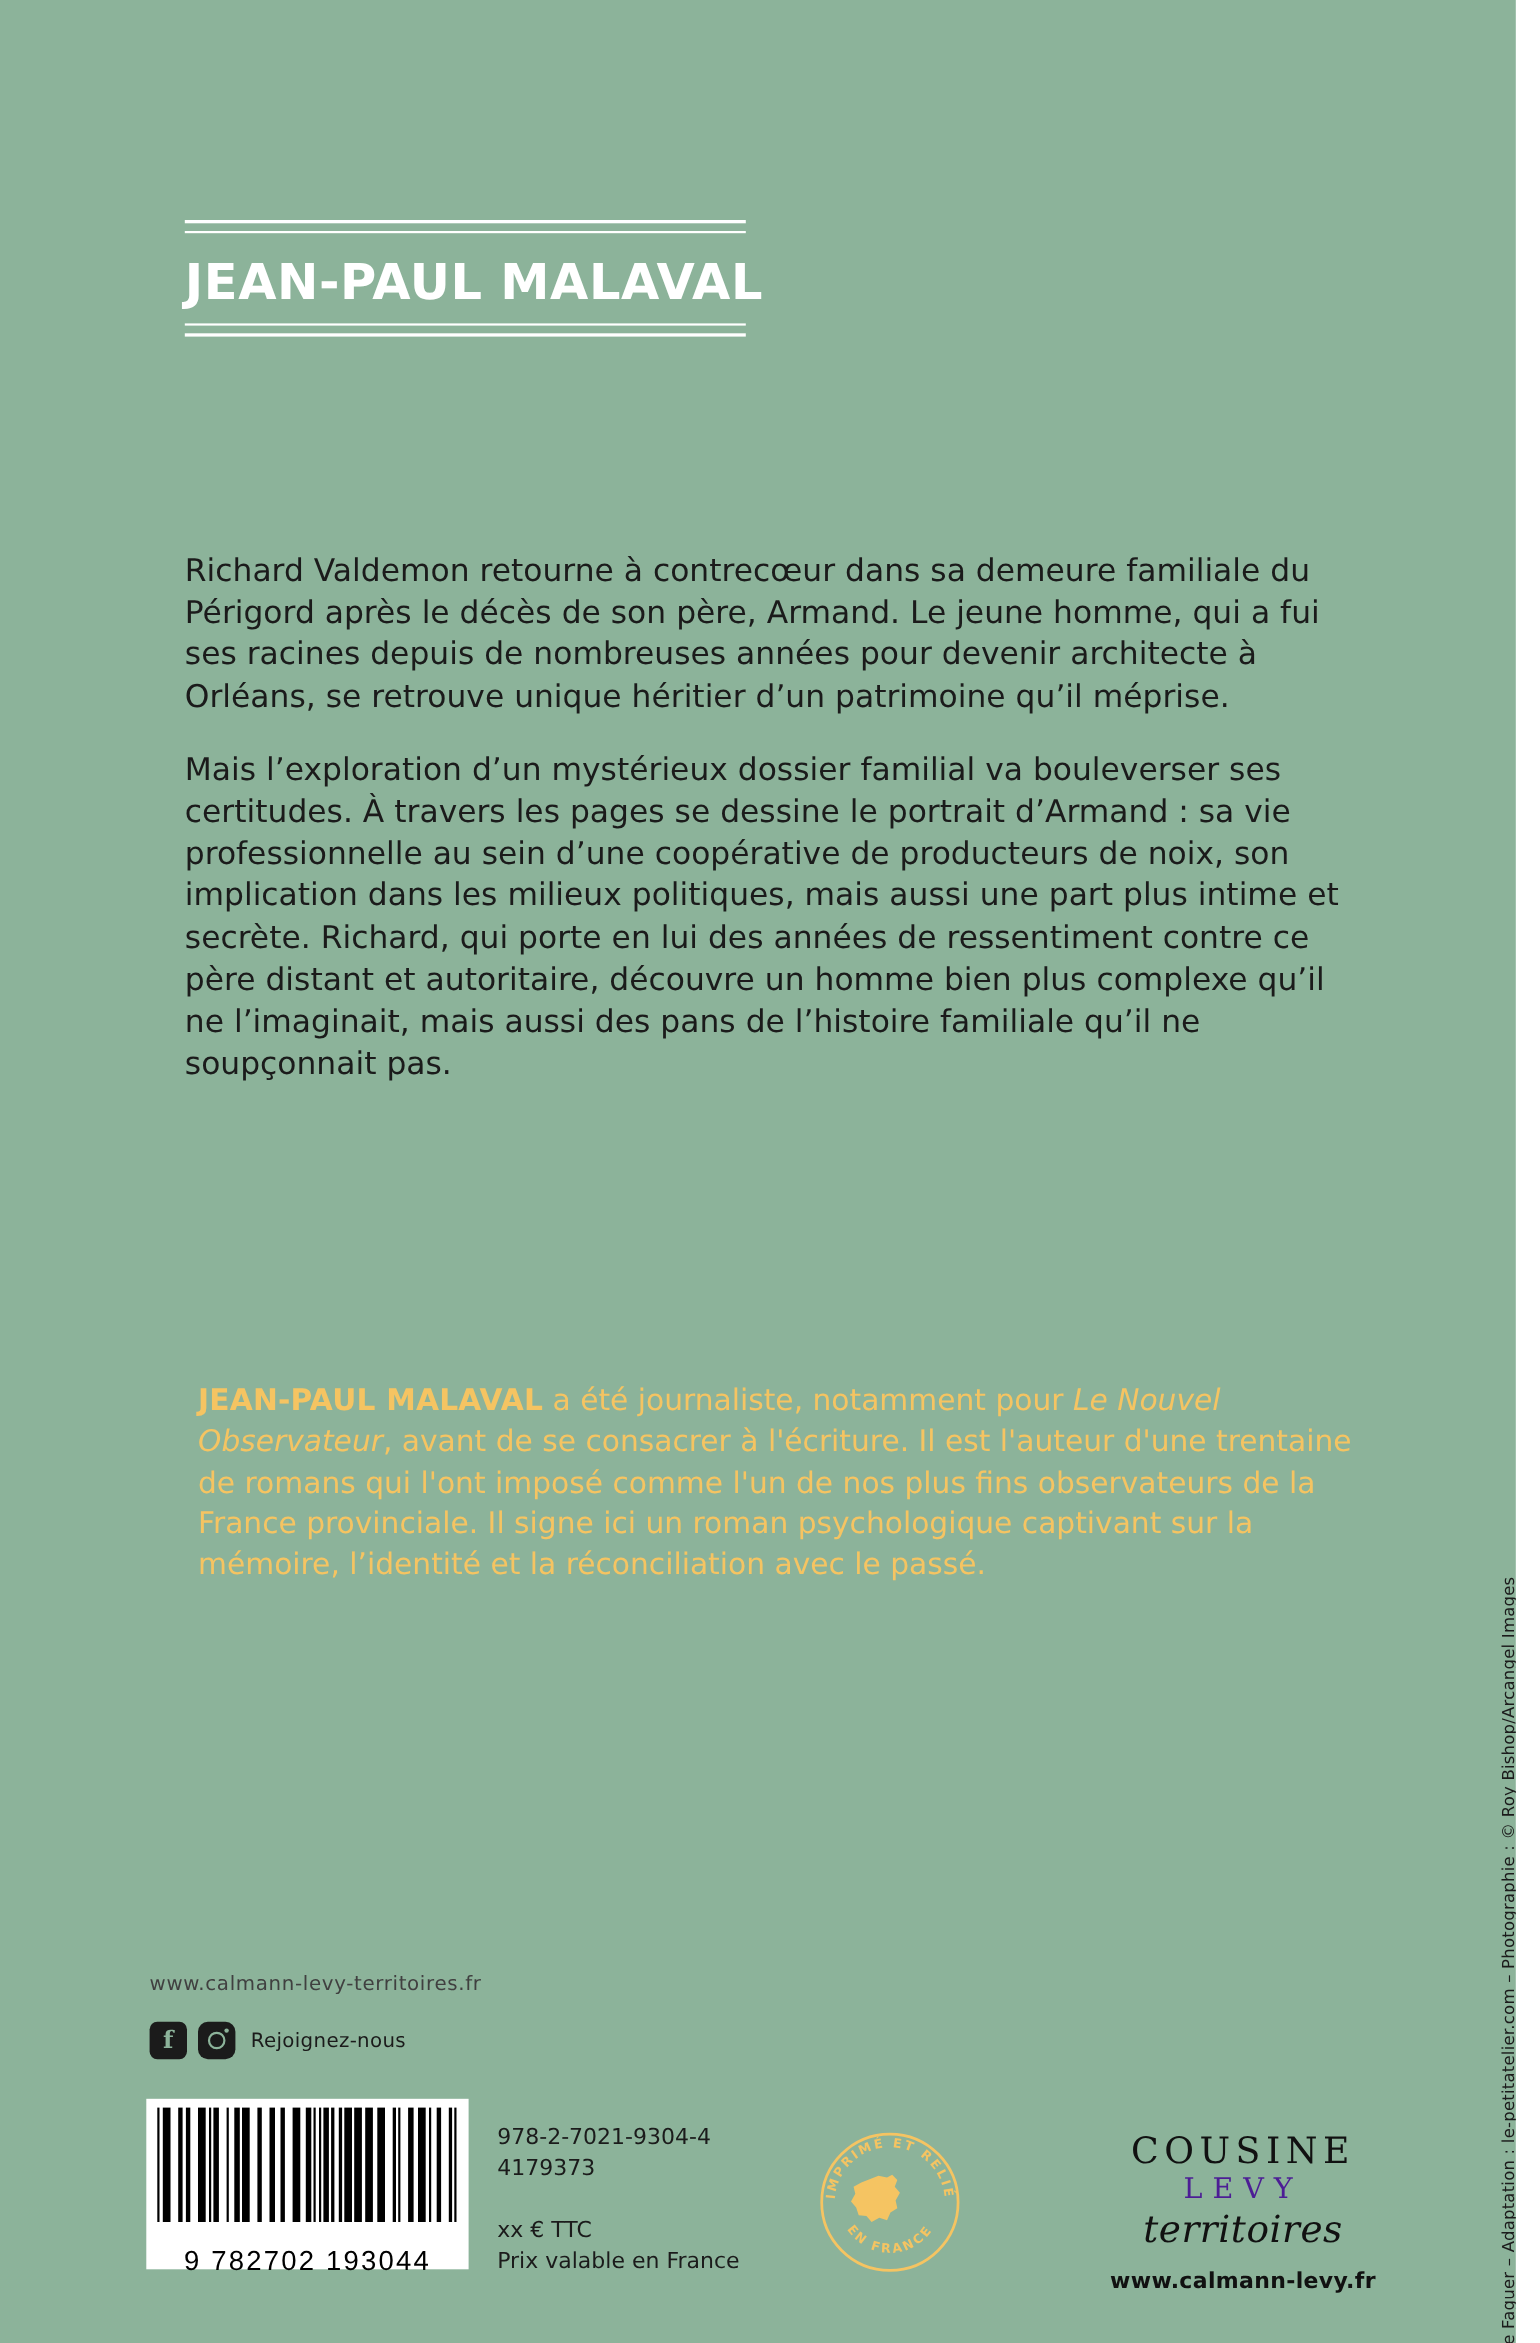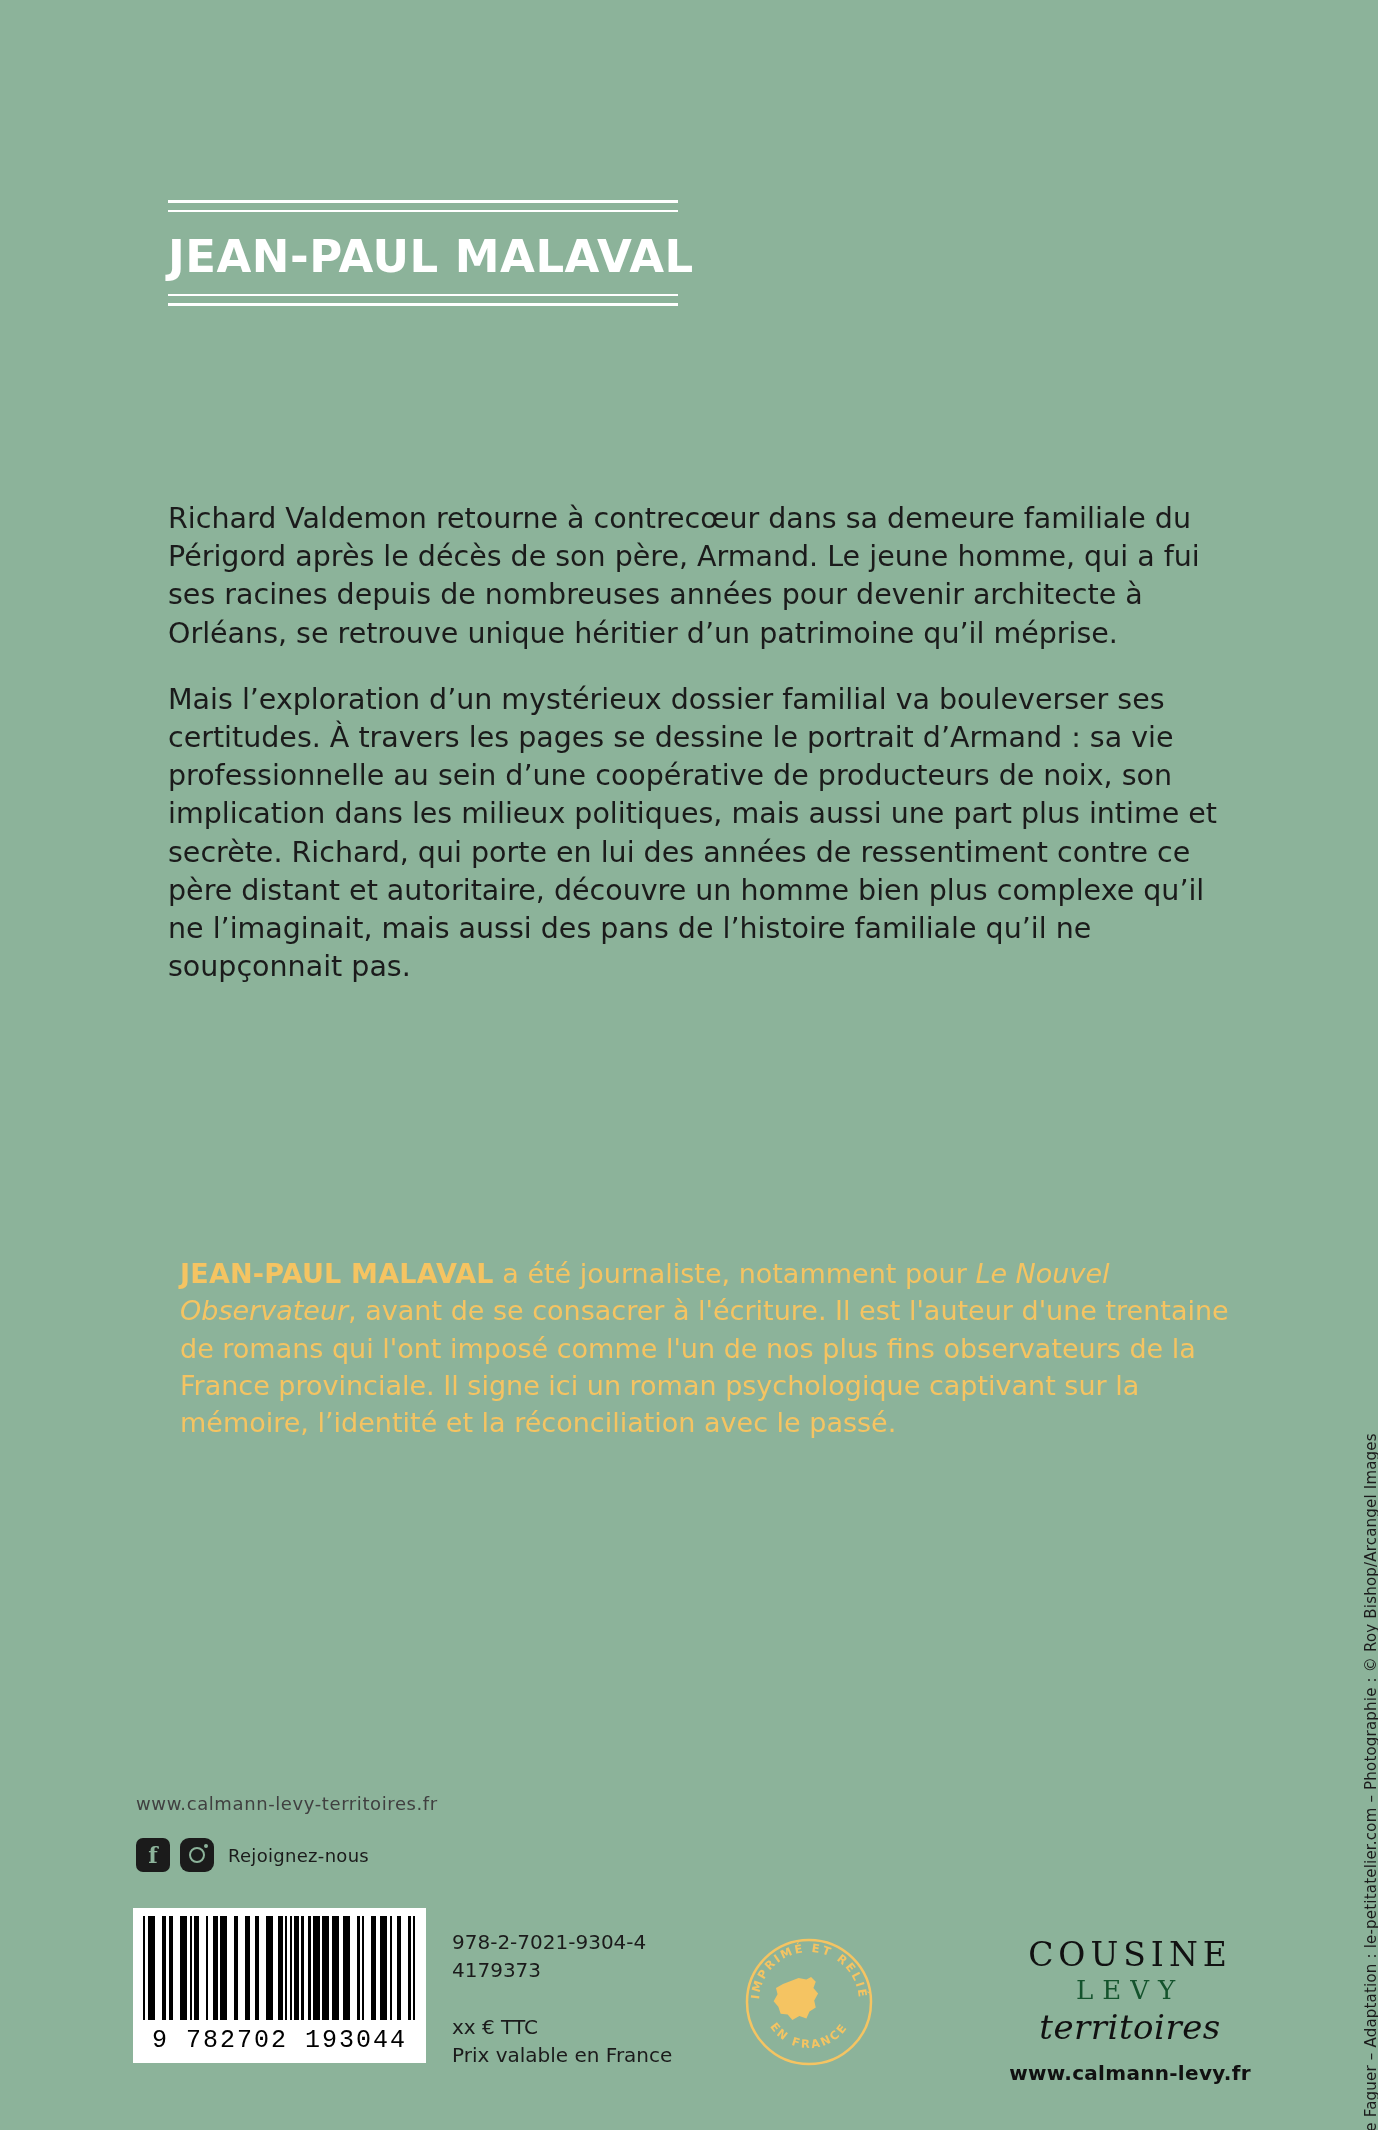--- a/index.html
+++ b/index.html
@@ -173,25 +173,25 @@
     height: 104px;
     width: 100%;
     display: flex;
     align-items: stretch;
     gap: 0;
   }
   .bars span { display: block; background: #000; }
   .bars span.w { background: transparent; }
   .barcode-num {
     text-align: center;
-    font-family: Liberation Mono, monospace;
+    font-family: Liberation Sans, sans-serif;
     font-size: 25px;
     letter-spacing: 2px;
     color: #000;
-    margin-top: 6px;
+    margin-top: 22px;
   }
   .isbn-block {
     position: absolute;
     left: 452px;
     top: 1928px;
     font-size: 20px;
     line-height: 1.42;
     color: #1b1b1b;
     font-family: "DejaVu Sans", "Liberation Sans", sans-serif;
   }
@@ -225,21 +225,21 @@
     font-family: "DejaVu Serif", "Liberation Serif", serif;
     font-size: 33px;
     letter-spacing: 5px;
     color: #111;
     line-height: 1.05;
   }
   .pub-name2 {
     font-family: "DejaVu Serif", "Liberation Serif", serif;
     font-size: 26px;
     letter-spacing: 9px;
-    color: #14532d;
+    color: #4c1d95;
     margin-top: 2px;
   }
   .pub-terr {
     font-family: "DejaVu Serif", "Liberation Serif", serif;
     font-style: italic;
     font-size: 34px;
     color: #111;
     margin-top: 2px;
     letter-spacing: 0.5px;
   }

